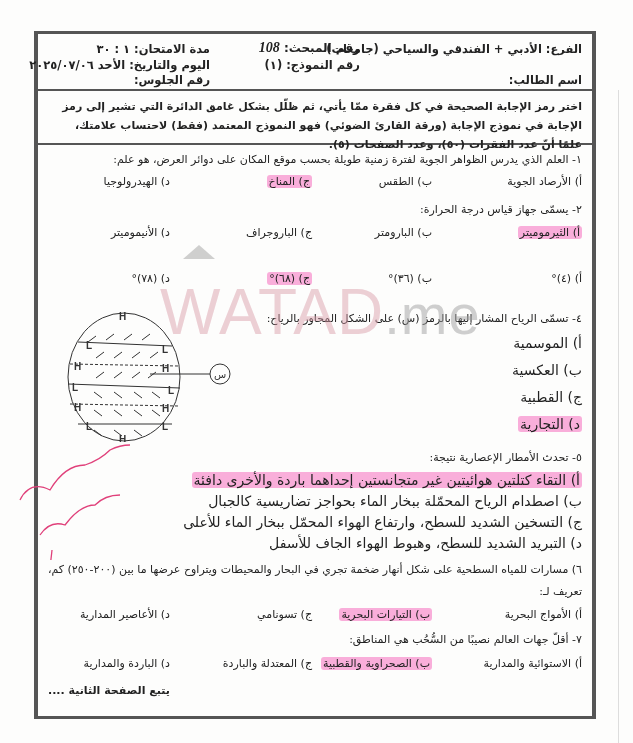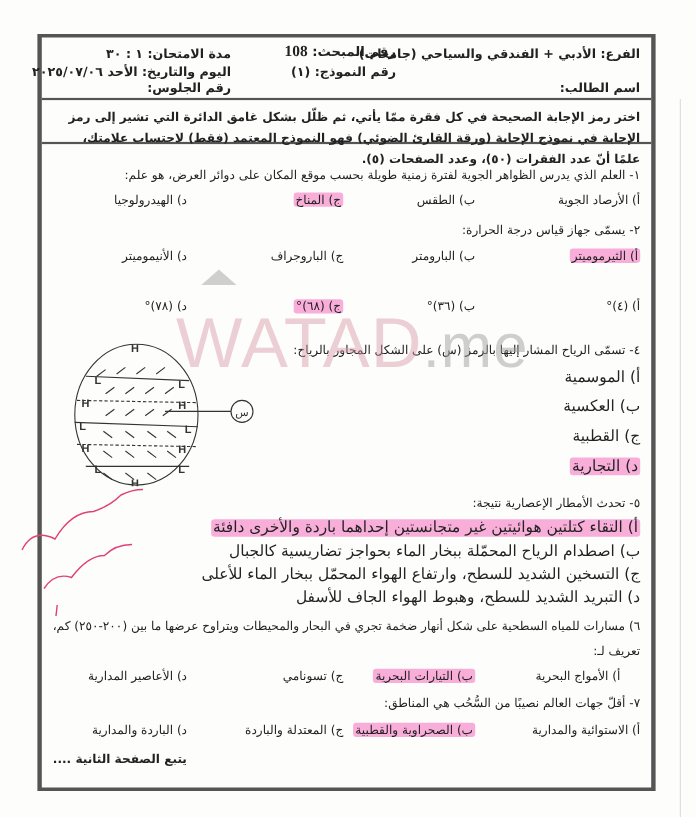--- a/index.html
+++ b/index.html
@@ -1,21 +1,21 @@
 <!DOCTYPE html>
 <html><head>
 <meta charset="utf-8">
 <style>
   html,body{margin:0;padding:0;background:#fdfdfc;}
   body{width:633px;height:743px;position:relative;overflow:hidden;font-family:"DejaVu Sans",sans-serif;color:#222;}
   .page-edge{position:absolute;right:14px;top:90px;bottom:0;width:1px;background:#ddd;}
   .frame{position:absolute;left:34px;top:31px;width:562px;height:688px;border:3px solid #555;border-left-width:4px;border-right-width:4px;box-sizing:border-box;}
   .header{position:absolute;left:0;right:0;top:0;height:55px;border-bottom:2px solid #555;direction:rtl;font-size:11.5px;font-weight:bold;color:#222;}
   .hcell{position:absolute;white-space:nowrap;}
-  .instructions{position:absolute;left:0;right:0;top:57px;height:40px;border-bottom:2px solid #555;direction:rtl;font-size:11px;font-weight:bold;padding:6px 10px 0 10px;line-height:19px;box-sizing:border-box;}
+  .instructions{position:absolute;left:0;right:0;top:57px;height:54px;border-bottom:2px solid #555;direction:rtl;font-size:11px;font-weight:bold;padding:6px 10px 0 10px;line-height:19px;box-sizing:border-box;}
   .q{position:absolute;right:10px;direction:rtl;font-size:11px;white-space:nowrap;}
   .opts{position:absolute;left:10px;right:10px;direction:rtl;font-size:11px;height:18px;}
   .opt{position:absolute;white-space:nowrap;}
   .hl{background:rgba(245,110,190,0.55);border-radius:3px;padding:0 2px;}
   .vopt{position:absolute;right:10px;direction:rtl;font-size:14px;white-space:nowrap;}
   .watermark{position:absolute;left:160px;top:275px;font-family:"Liberation Sans",sans-serif;font-size:64px;color:rgba(215,150,165,0.45);letter-spacing:1px;}
   .watermark .me{color:rgba(160,160,160,0.5);font-size:56px;}
   .wm-tri{position:absolute;left:183px;top:245px;width:0;height:0;border-left:16px solid transparent;border-right:16px solid transparent;border-bottom:14px solid rgba(150,150,150,0.45);}
   .handwriting{position:absolute;left:10px;top:440px;width:130px;height:120px;}
   .globe{position:absolute;left:64px;top:312px;}
@@ -23,21 +23,21 @@
 </head>
 <body>
 
 <div class="page-edge"></div>
 
 <div class="frame">
 
   <div class="header">
     <div class="hcell" style="right:232px;top:6px;font-size:12px;">
       <span>رقم المبحث:</span>
-      <span style="font-family:'Liberation Serif',serif;font-size:14px;">108</span>
+      <span style="font-family:'Liberation Serif',serif;font-size:14px;font-style:italic;">108</span>
     </div>
     <div class="hcell" style="right:382px;top:8px;">
       <span>مدة الامتحان:</span>
       <span>١ : ٣٠</span>
     </div>
 
     <div class="hcell" style="right:10px;top:8px;text-align:right;">الفرع: الأدبي + الفندقي والسياحي (جامعات)</div>
     <div class="hcell" style="right:232px;top:24px;">رقم النموذج: (١)</div>
     <div class="hcell" style="right:382px;top:24px;">
       <span>اليوم والتاريخ: الأحد</span>
@@ -81,21 +81,21 @@
 
   <div class="q" style="top:417px;">٥- تحدث الأمطار الإعصارية نتيجة:</div>
   <div class="vopt hl" style="top:438px;">أ) التقاء كتلتين هوائيتين غير متجانستين إحداهما باردة والأخرى دافئة</div>
   <div class="vopt" style="top:459px;">ب) اصطدام الرياح المحمّلة ببخار الماء بحواجز تضاريسية كالجبال</div>
   <div class="vopt" style="top:501px;">د) التبريد الشديد للسطح، وهبوط الهواء الجاف للأسفل</div>
   <div class="vopt" style="top:480px;">ج) التسخين الشديد للسطح، وارتفاع الهواء المحمّل ببخار الماء للأعلى</div>
 
   <div class="q" style="top:529px;">٦) مسارات للمياه السطحية على شكل أنهار ضخمة تجري في البحار والمحيطات ويتراوح عرضها ما بين (٢٠٠-٢٥٠) كم،</div>
   <div class="q" style="top:551px;">تعريف لـ:</div>
   <div class="opts" style="top:574px;">
-    <span class="opt" style="right:18px;">أ) الأمواج البحرية</span>
+    <span class="opt" style="right:0;">أ) الأمواج البحرية</span>
     <span class="opt hl" style="right:150px;">ب) التيارات البحرية</span>
     <span class="opt" style="right:270px;">ج) تسونامي</span>
     <span class="opt" style="right:412px;">د) الأعاصير المدارية</span>
   </div>
 
   <div class="q" style="top:599px;">٧- أقلّ جهات العالم نصيبًا من السُّحُب هي المناطق:</div>
   <div class="opts" style="top:623px;">
     <span class="opt" style="right:0;">أ) الاستوائية والمدارية</span>
     <span class="opt hl" style="right:150px;">ب) الصحراوية والقطبية</span>
     <span class="opt" style="right:270px;">ج) المعتدلة والباردة</span>

